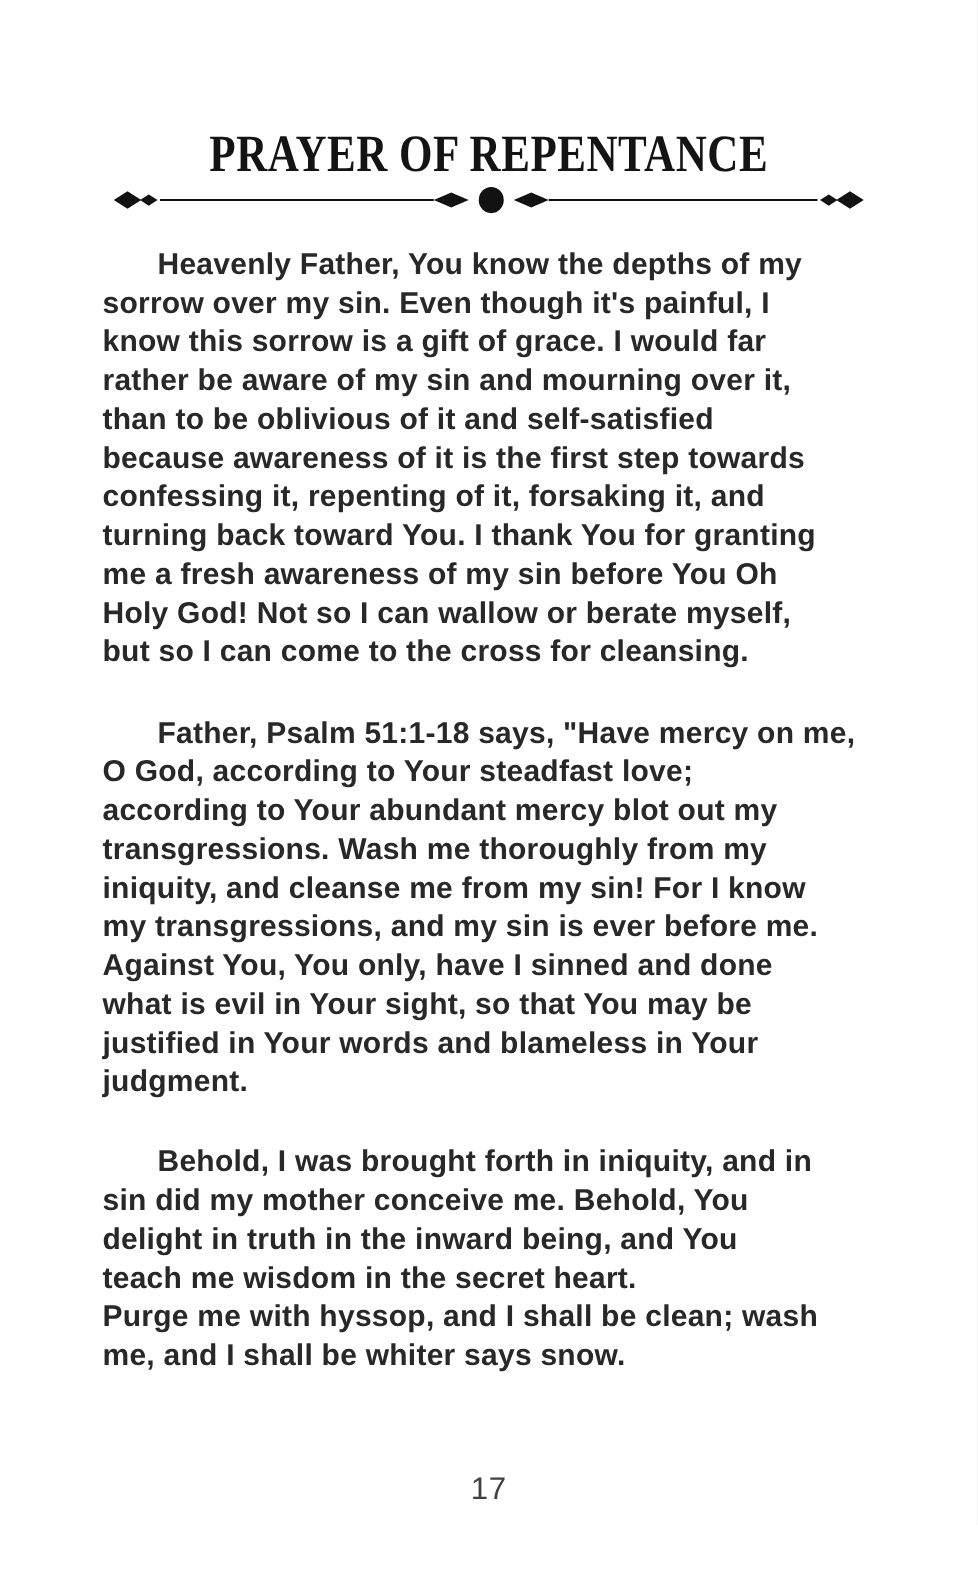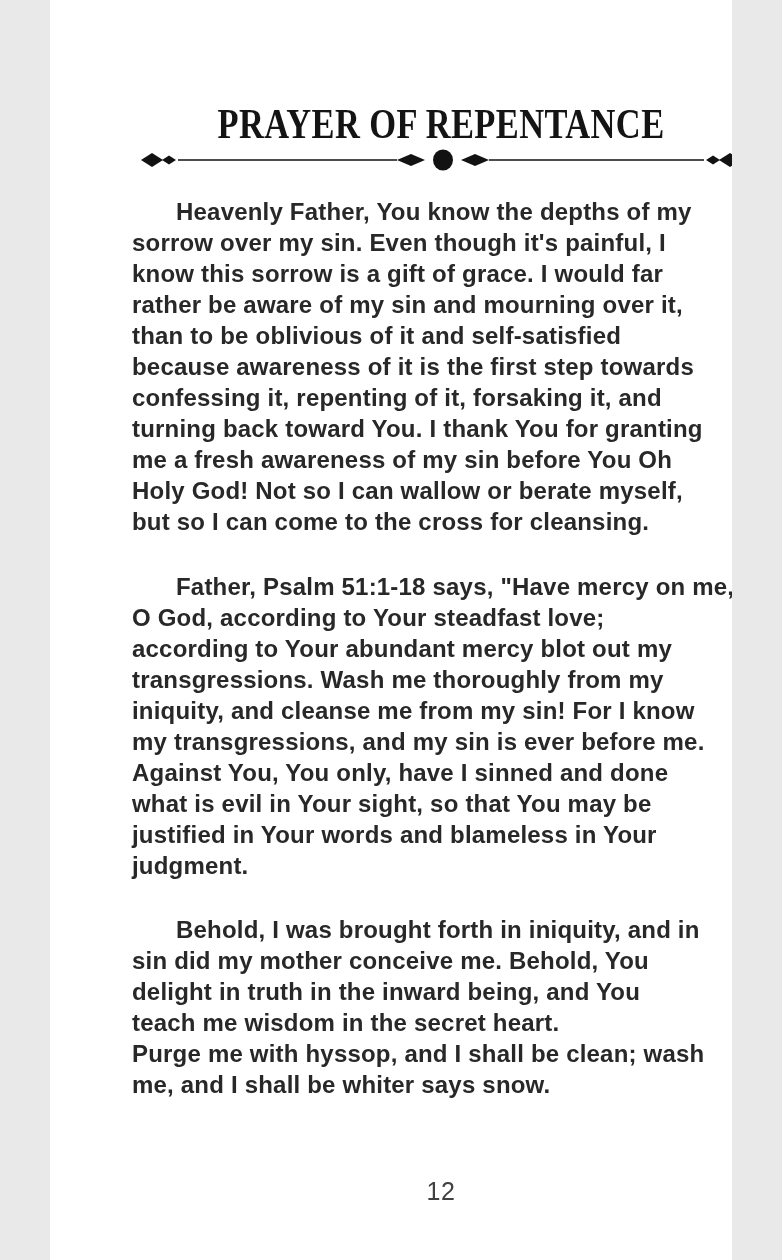--- a/index.html
+++ b/index.html
@@ -2,21 +2,21 @@
 <html style="--page-bg: #ffffff; --text-color: #282828; --title-color: #141414; --ornament-color: #121212;"><head>
 <meta charset="utf-8">
 <style>
   html, body {
     margin: 0;
     padding: 0;
     background: #e9e9e9;
   }
   .page {
     position: relative;
-    width: 682px;
+    width: 782px;
     height: 1260px;
     margin: 0 auto;
     background: var(--page-bg, #ffffff);
     font-family: "Liberation Sans", sans-serif;
     overflow: hidden;
   }
   .page-header {
     position: absolute;
     top: 103px;
     left: 0;
@@ -121,16 +121,16 @@
 judgment.</p>
     <p class="paragraph">Behold, I was brought forth in iniquity, and in
 sin did my mother conceive me. Behold, You
 delight in truth in the inward being, and You
 teach me wisdom in the secret heart.
 Purge me with hyssop, and I shall be clean; wash
 me, and I shall be whiter says snow.</p>
   </div>
 
   <div class="page-footer">
-    <span class="page-number">12</span>
+    <span class="page-number">17</span>
   </div>
 
 </div>
 
 </body></html>

